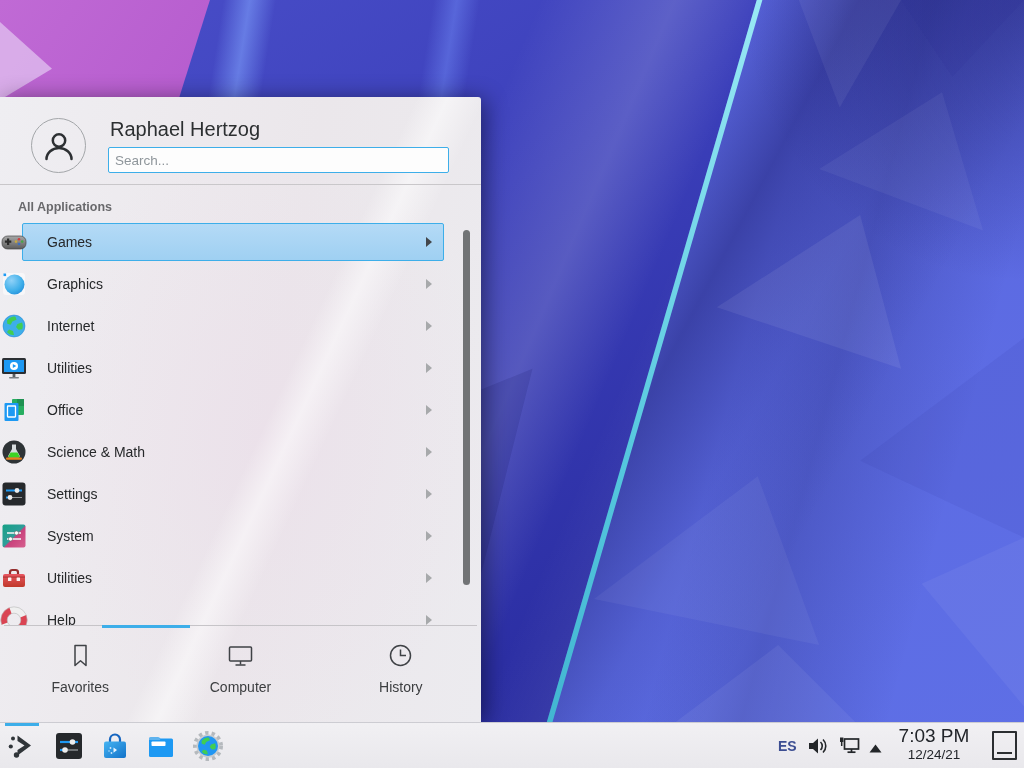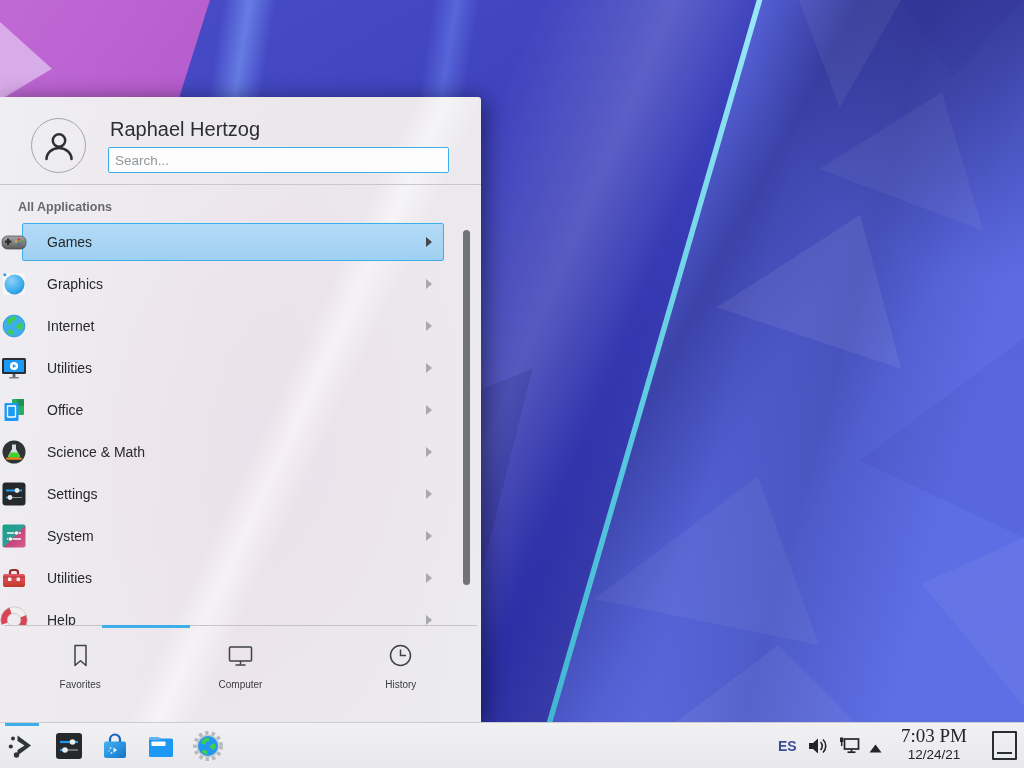--- a/index.html
+++ b/index.html
@@ -75,32 +75,32 @@
   .cat-row.selected .cat-arrow{border-left-color:#43464a;}
 
   .scrollbar{position:absolute;right:11px;top:133px;width:7px;height:355px;
       background:#717375;border-radius:4px;}
 
   .tab-sep{position:absolute;left:4px;right:4px;top:528px;height:1px;background:#c6c4c8;}
   .tab-indicator{position:absolute;left:102px;top:528px;width:88px;height:3px;background:#3daee9;}
   .tab-bar{position:absolute;left:0;top:531px;width:481px;height:94px;display:flex;}
   .tab{flex:1;display:flex;flex-direction:column;align-items:center;padding-top:14px;}
   .tab .ticon{width:27px;height:27px;}
-  .tab .tlabel{margin-top:10px;font-size:10px;color:#3c3e40;}
+  .tab .tlabel{margin-top:10px;font-size:14px;color:#3c3e40;}
 
   
   .panel{position:absolute;left:0;bottom:0;width:1024px;height:46px;
       background:linear-gradient(#f1f0f3,#e9e8ec);border-top:1px solid rgba(120,120,130,.25);box-sizing:border-box;}
   .task-icon{position:absolute;top:7px;width:32px;height:32px;}
   .task-icon svg{display:block;width:100%;height:100%;}
   .launcher-indicator{position:absolute;left:5px;top:0;width:34px;height:3px;background:#3daee9;}
   .tray-text{position:absolute;top:15px;font-size:14px;font-weight:bold;color:#3c4e92;}
   .tray-icon{position:absolute;}
   .clock{position:absolute;left:888px;top:3px;width:92px;text-align:center;color:#22252a;line-height:1.05;}
-  .clock .time{font-size:19px;font-family:Liberation Serif, serif;}
+  .clock .time{font-size:19px;}
   .clock .date{font-size:13.5px;margin-top:2px;}
   .pager{position:absolute;left:992px;top:8px;width:25px;height:29px;box-sizing:border-box;
       border:2px solid #2b2e31;border-radius:1px;}
   .pager .bar{position:absolute;left:3px;right:3px;bottom:4px;height:2px;background:#2b2e31;}
 </style>
 </head>
 <body>
 
 <div class="wp">
   <div class="layer wp-shadows"></div>

